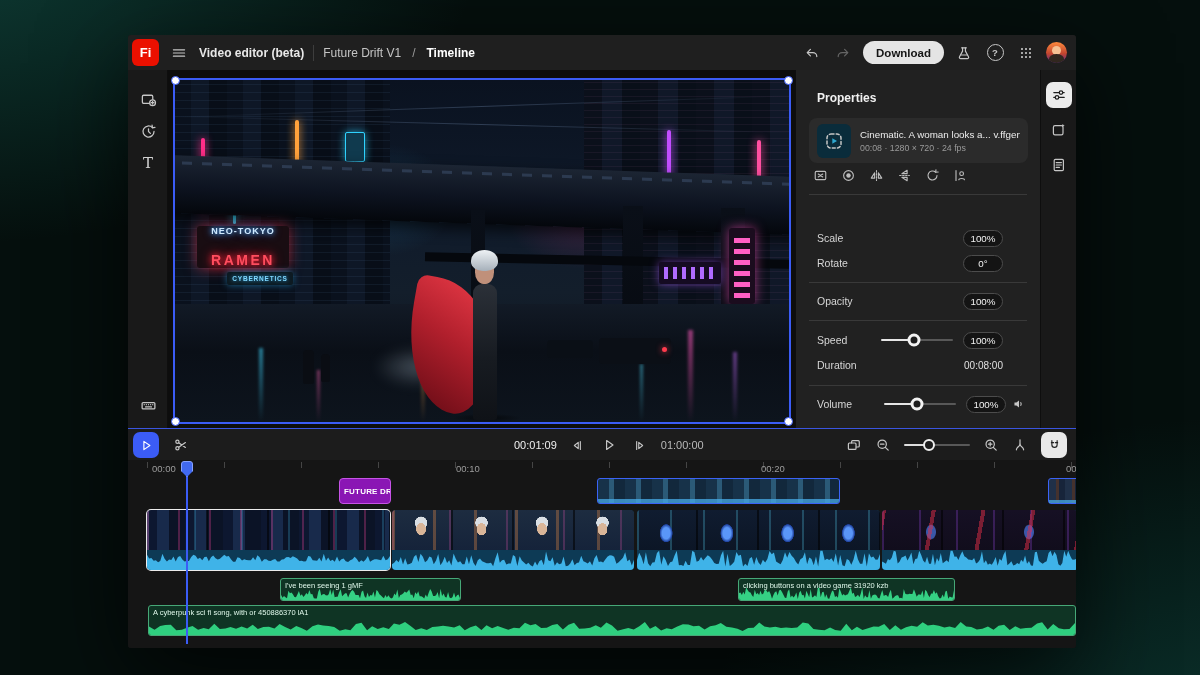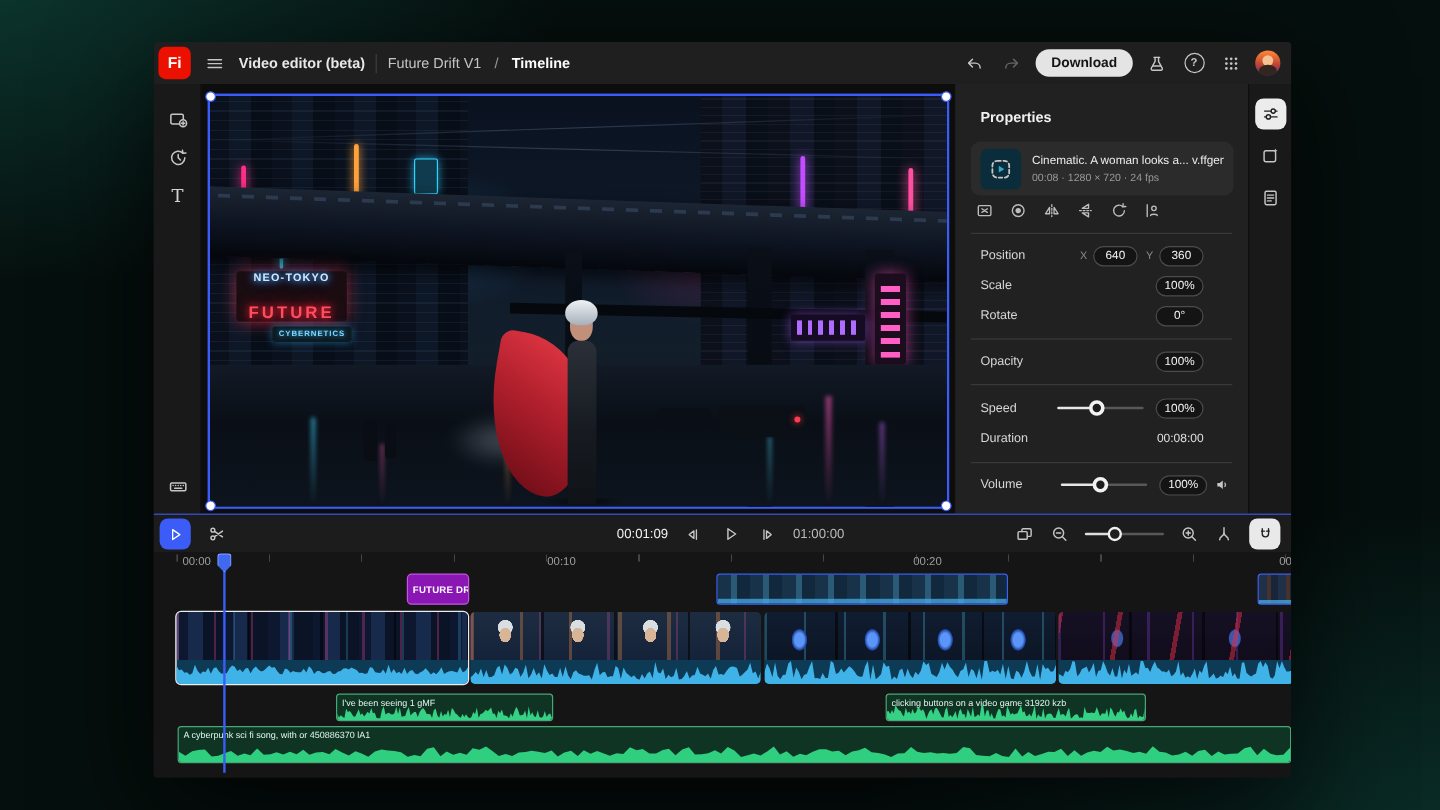--- a/index.html
+++ b/index.html
@@ -352,21 +352,21 @@
         <div class="neon nn5"></div>
         <div class="neon nn6"></div>
         <div class="neon nn7"></div>
         <div class="bridge"></div>
         <div class="leg lg1"></div>
         <div class="leg lg2"></div>
         <div class="leg lg3"></div>
         <div class="beam"></div>
         <div class="sign-ramen">
           <div class="sr1">NEO-TOKYO</div>
-          <div class="sr2">FUTURE</div>
+          <div class="sr2">RAMEN</div>
         </div>
         <div class="sign-cyber">CYBERNETICS</div>
         <div class="sign-pinkv"></div>
         <div class="sign-purph"></div>
         <div class="street"></div>
         <div class="refl rf1"></div>
         <div class="refl rf2"></div>
         <div class="refl rf3"></div>
         <div class="refl rf4"></div>
         <div class="refl rf5"></div>
@@ -429,28 +429,20 @@
         </svg>
       <svg class="ic" width="15" height="15" viewBox="0 0 20 20">
           <path d="M4 3.5v13"></path>
           <circle cx="11.5" cy="7.5" r="2.5"></circle>
           <path d="M7.8 15.5c0-2 7.4-2 7.4 0"></path>
         </svg>
     </div>
 
     <div class="pdiv d1"></div>
 
-    <div class="prow rowPos">
-      <span class="plabel">Position</span>
-      <span class="pspace"></span>
-      <span class="axis">X</span>
-      <div class="pin xy">640</div>
-      <span class="axis">Y</span>
-      <div class="pin xy">360</div>
-    </div>
     <div class="prow rowScale">
       <span class="plabel">Scale</span>
       <span class="pspace"></span>
       <div class="pin">100%</div>
     </div>
     <div class="prow rowRot">
       <span class="plabel">Rotate</span>
       <span class="pspace"></span>
       <div class="pin">0°</div>
     </div>

